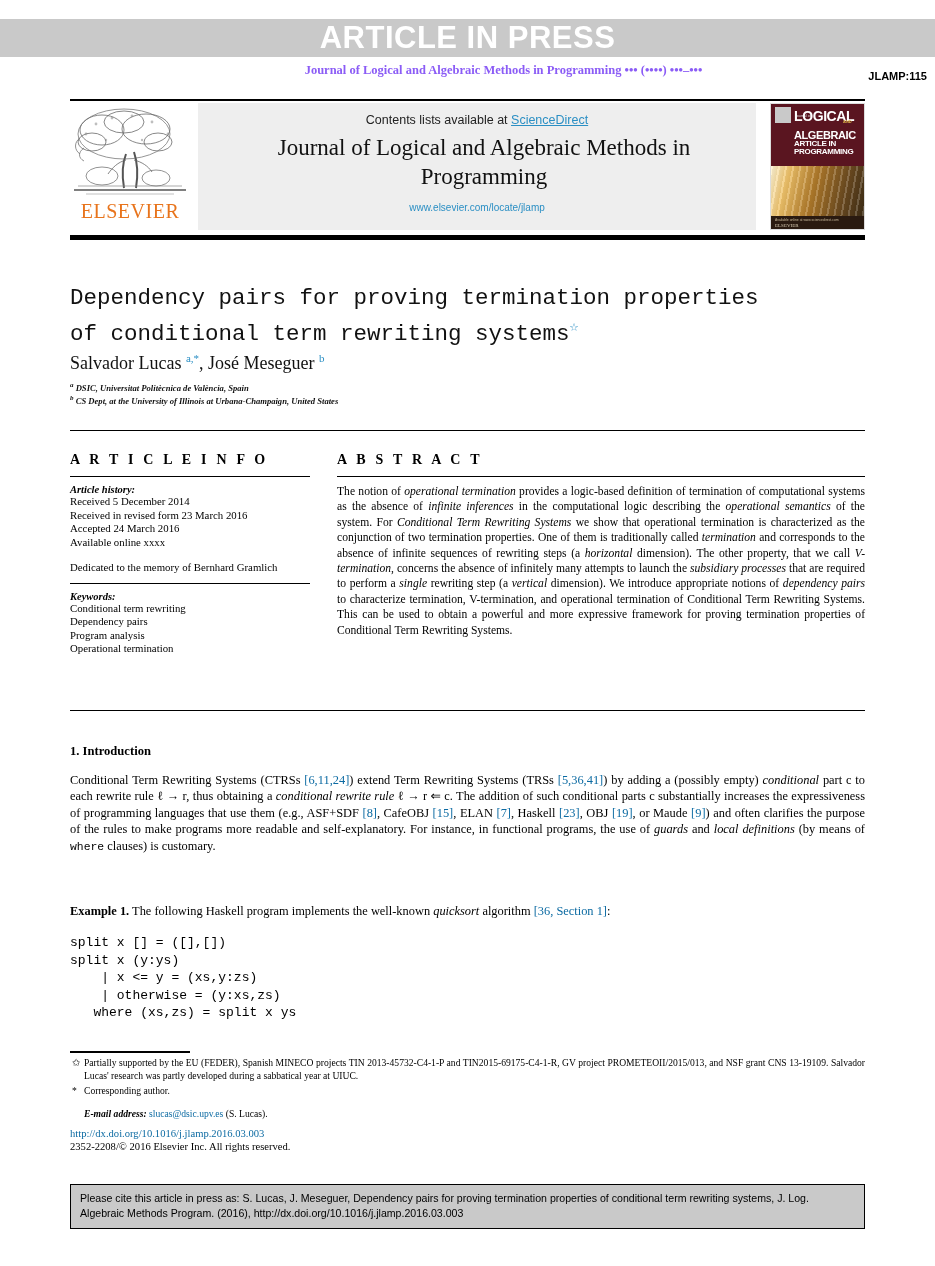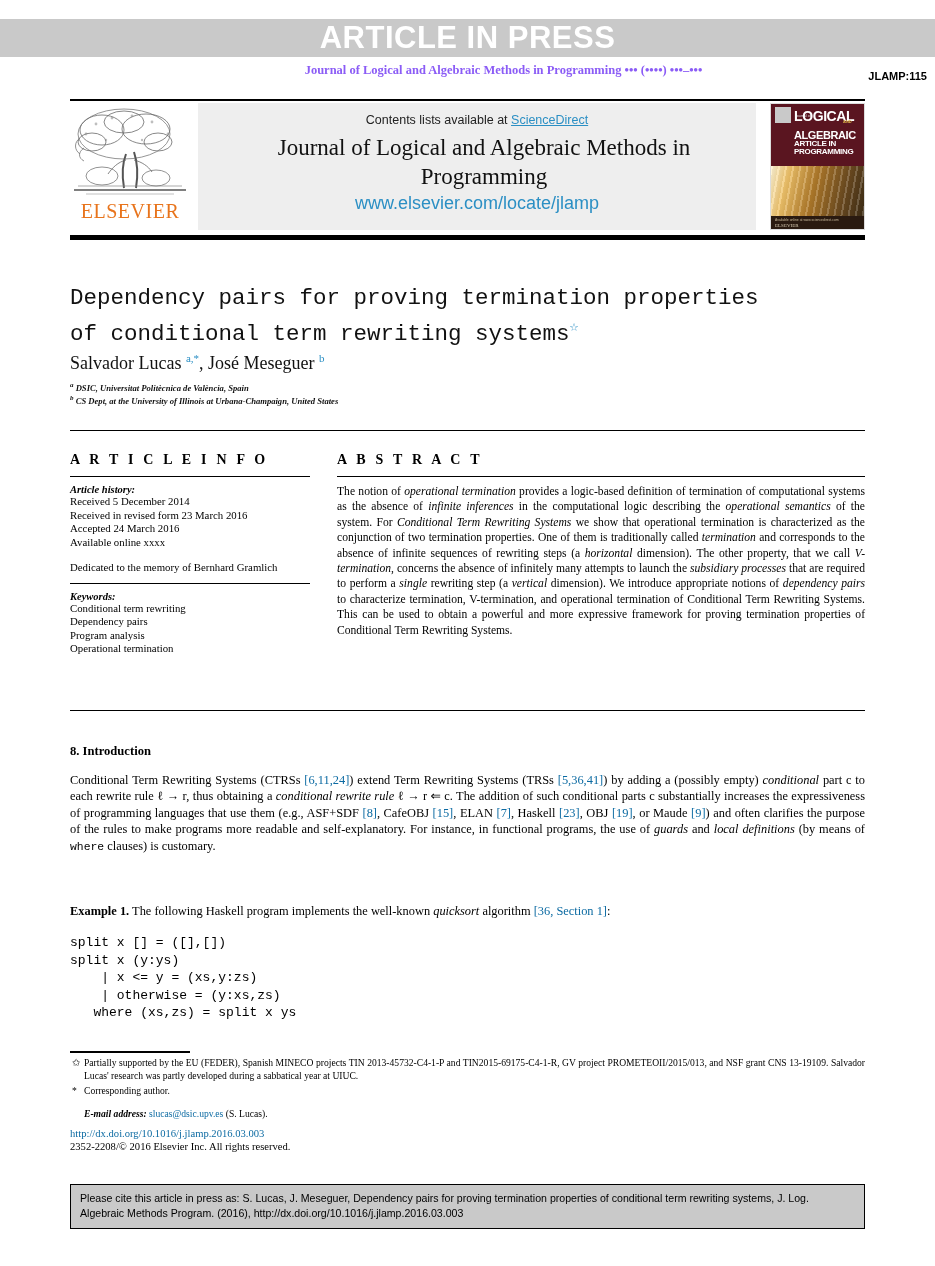--- a/index.html
+++ b/index.html
@@ -71,23 +71,23 @@
     font-family:"Liberation Sans", sans-serif;
     font-size: 12.5px; color: #222;
   }
   .contents-line .sd { color: #2b8fc4; }
   .journal-title {
     margin-top: 6px;
     font-family:"Liberation Serif", serif;
     font-size: 23px; line-height: 29px; color:#111;margin-left:14px;
   }
   .journal-url {
-    margin-top: 2px;
+    margin-top: 11px;
     font-family:"Liberation Sans", sans-serif;
-    font-size: 18px; color:#2b8fc4;
+    font-size: 10px; color:#2b8fc4;
   }
   .cover {
     position:absolute; left: 700px; top: 3px; width: 95px; height: 127px;
     background: #ffffff; border:1px solid #ddd; overflow:hidden;
   }
   .cover-top { position:absolute; left:0; top:0; width:95px; height:62px; background:#5a1520; }
   .cover-els { position:absolute; left:4px; top:3px; width:16px; height:16px; background:#c9c9c9; }
   .cover-sub { position:absolute; left:24px; top:10px; font-family:"Liberation Sans",sans-serif;
                font-size:3.6px; color:#ddd; }
   .cover-l1 { position:absolute; left:23px; top:4px; font-family:"Liberation Sans",sans-serif;
@@ -338,21 +338,21 @@
   </div>
 
   <div class="abs-col">
     <div class="sec-head">A B S T R A C T</div>
     <div class="thin-rule"></div>
     <div class="abs-body">The notion of <i>operational termination</i> provides a logic-based definition of termination of computational systems as the absence of <i>infinite inferences</i> in the computational logic describing the <i>operational semantics</i> of the system. For <i>Conditional Term Rewriting Systems</i> we show that operational termination is characterized as the conjunction of two termination properties. One of them is traditionally called <i>termination</i> and corresponds to the absence of infinite sequences of rewriting steps (a <i>horizontal</i> dimension). The other property, that we call <i>V-termination</i>, concerns the absence of infinitely many attempts to launch the <i>subsidiary processes</i> that are required to perform a <i>single</i> rewriting step (a <i>vertical</i> dimension). We introduce appropriate notions of <i>dependency pairs</i> to characterize termination, V-termination, and operational termination of Conditional Term Rewriting Systems. This can be used to obtain a powerful and more expressive framework for proving termination properties of Conditional Term Rewriting Systems.</div>
   </div>
 
   <div class="rule-abs-bottom"></div>
 
-  <div class="sec-title">8. Introduction</div>
+  <div class="sec-title">1. Introduction</div>
   <div class="para" id="para-1">Conditional Term Rewriting Systems (CTRSs <span class="lnk">[6,11,24]</span>) extend Term Rewriting Systems (TRSs <span class="lnk">[5,36,41]</span>) by adding a (possibly empty) <i>conditional</i> part c to each rewrite rule ℓ → r, thus obtaining a <i>conditional rewrite rule</i> ℓ → r ⇐ c. The addition of such conditional parts c substantially increases the expressiveness of programming languages that use them (e.g., ASF+SDF <span class="lnk">[8]</span>, CafeOBJ <span class="lnk">[15]</span>, ELAN <span class="lnk">[7]</span>, Haskell <span class="lnk">[23]</span>, OBJ <span class="lnk">[19]</span>, or Maude <span class="lnk">[9]</span>) and often clarifies the purpose of the rules to make programs more readable and self-explanatory. For instance, in functional programs, the use of <i>guards</i> and <i>local definitions</i> (by means of <span style="font-family:'Liberation Mono',monospace;font-size:11.4px">where</span> clauses) is customary.</div>
   <div id="example-1"><b>Example 1.</b> The following Haskell program implements the well-known <i>quicksort</i> algorithm <span class="lnk">[36, Section 1]</span>:</div>
   <div class="mono-code">split x [] = ([],[])
 split x (y:ys)
     | x &lt;= y = (xs,y:zs)
     | otherwise = (y:xs,zs)
    where (xs,zs) = split x ys</div>
 
   <div class="foot-rule"></div>
   <div class="footnotes">

